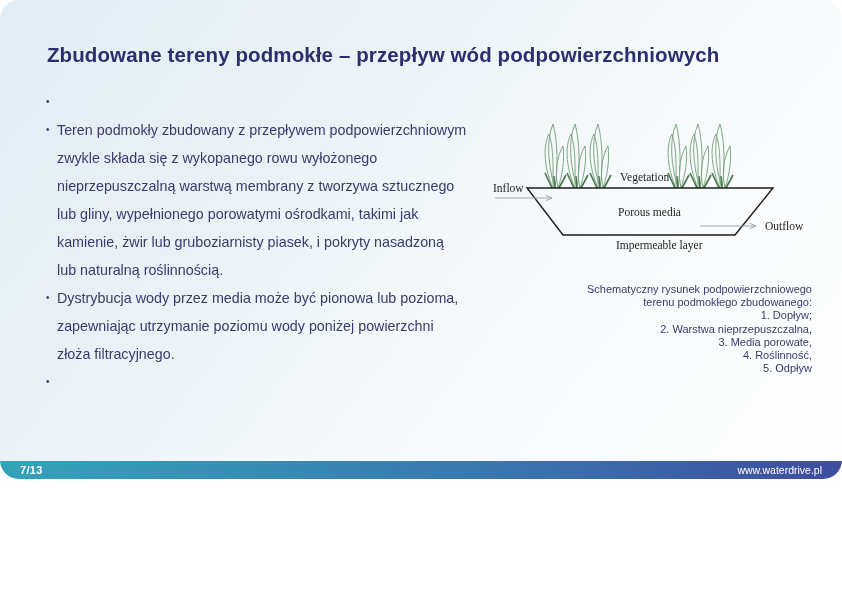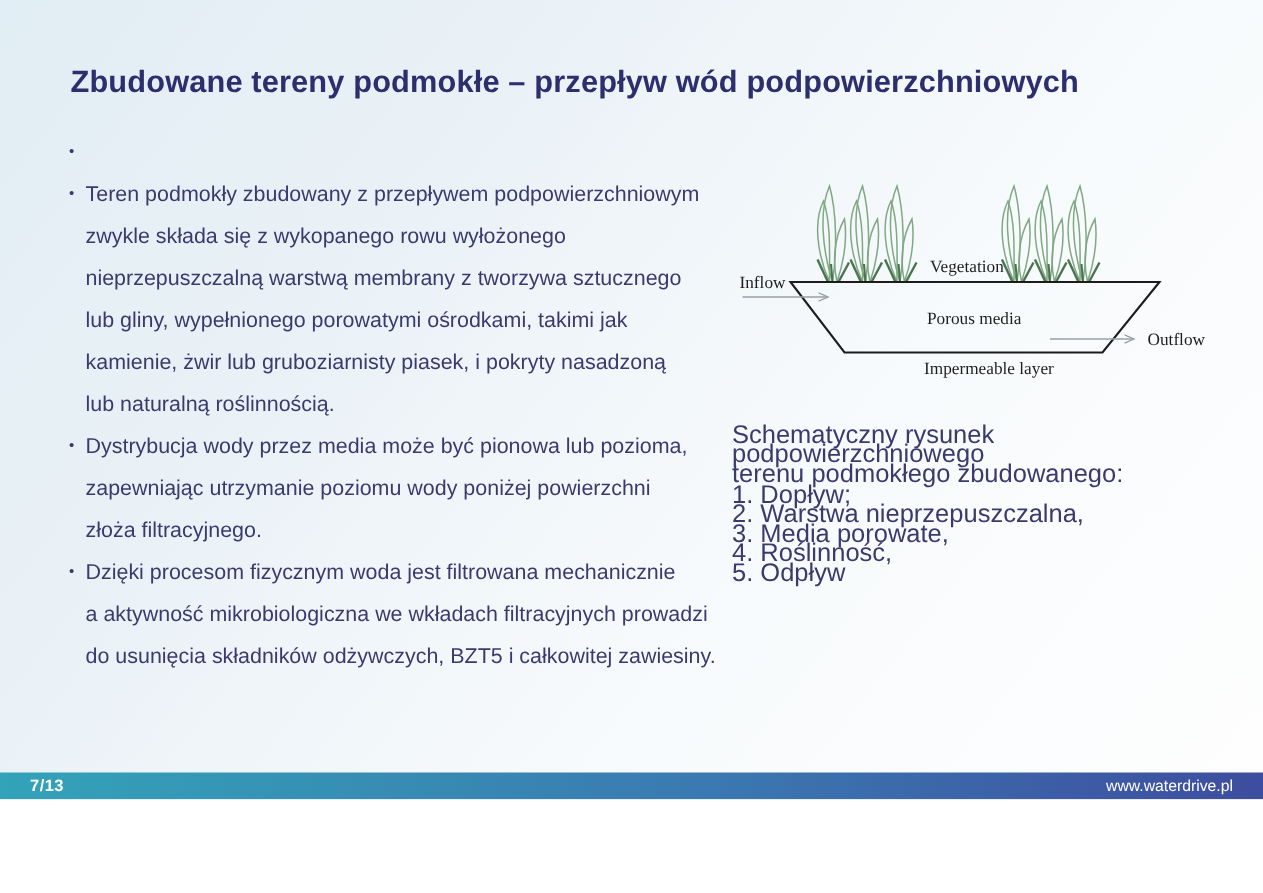--- a/index.html
+++ b/index.html
@@ -1,38 +1,39 @@
 <!DOCTYPE html>
 <html><head>
 <meta charset="utf-8">
 <style>
   html,body { margin:0; padding:0; background:#ffffff; }
   .slide {
-    position:relative; width:842px; height:533px; overflow:hidden;
+    position:relative; width:842px; height:479px; overflow:hidden;
     background:linear-gradient(128deg, #e1edf4 0%, #e9f1f6 28%, #f7fafc 62%, #fefefe 100%);
     font-family:"Liberation Sans", sans-serif;
+    border-radius:19px;
   }
   .title {
     position:absolute; left:47px; top:43px; margin:0;
     font-size:20.5px; font-weight:bold; color:#2c2e6e; letter-spacing:0.1px;
   }
   .bullets {
     position:absolute; left:46px; top:88px; width:480px;
     color:#3a3a6d; font-size:14.3px; line-height:28px;
   }
   .bullet { display:flex; }
   .bullet-marker { flex:none; width:11px; font-size:10px; line-height:28px; }
   .bullet-text { white-space:pre-line; }
   .diagram { position:absolute; left:488px; top:95px; }
   .diagram text {
     font-family:"Liberation Serif", serif; font-size:11.5px; fill:#1e1e1e;
   }
   .caption {
     position:absolute; left:488px; top:283px; width:324px;
-    text-align:left; color:#3a3a6d; font-size:17px; line-height:13.2px;
+    text-align:right; color:#3a3a6d; font-size:11px; line-height:13.2px;
     white-space:pre-line;
   }
   .footer {
     position:absolute; left:0; bottom:0; width:100%; height:18px;
     box-sizing:border-box; padding:0 20px;
     display:flex; justify-content:space-between; align-items:center;
     background:linear-gradient(90deg, #33a3b8 0%, #3a7ab1 55%, #3e4d9f 100%);
     color:#ffffff;
     gap:48px;
   }
@@ -60,23 +61,20 @@
 lub naturalną roślinnością.</span>
     </div>
     <div class="bullet">
       <span class="bullet-marker">•</span>
       <span class="bullet-text">Dystrybucja wody przez media może być pionowa lub pozioma,
 zapewniając utrzymanie poziomu wody poniżej powierzchni
 złoża filtracyjnego.</span>
     </div>
     <div class="bullet">
       <span class="bullet-marker">•</span>
-      <span class="bullet-text">Dzięki procesom fizycznym woda jest filtrowana mechanicznie
-a aktywność mikrobiologiczna we wkładach filtracyjnych prowadzi
-do usunięcia składników odżywczych, BZT5 i całkowitej zawiesiny.</span>
     </div>
   </div>
 
   <svg class="diagram" width="330" height="175" viewBox="0 0 330 175" aria-hidden="true">
     <defs>
       <marker id="arrowhead" markerWidth="10" markerHeight="8" refX="7.5" refY="3.5" orient="auto">
         <path d="M0.5,0.5 L7.5,3.5 L0.5,6.5" fill="none" stroke="#98a0a6" stroke-width="1"></path>
       </marker>
       <g id="plant">
         <path d="M0,0 C-7,-22 -9,-48 -2,-64 C3,-46 3,-20 0,0" fill="none" stroke="#7fa883" stroke-width="1"></path>

